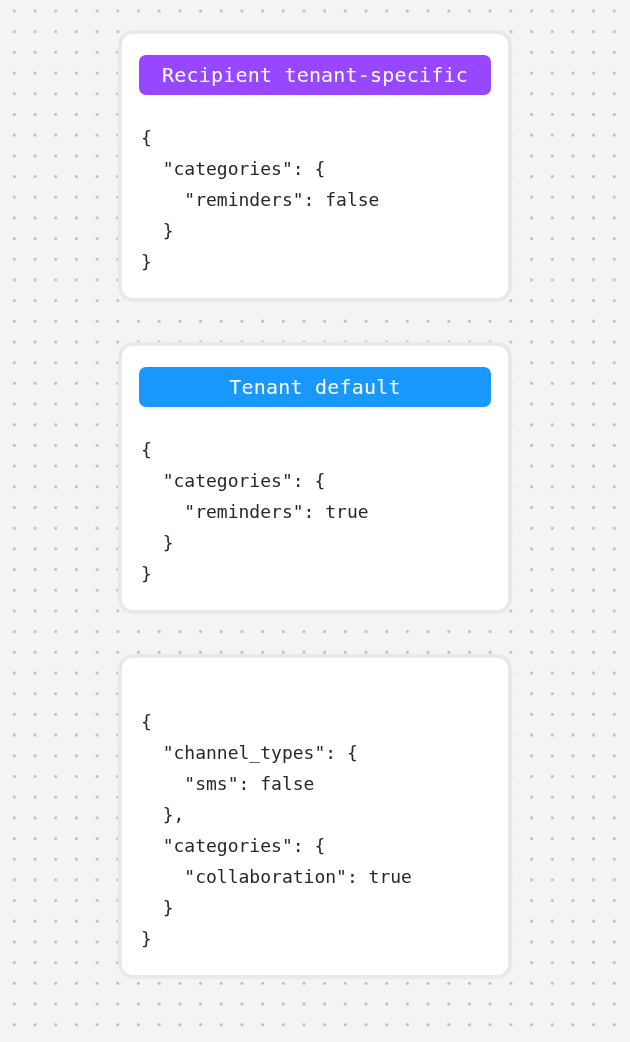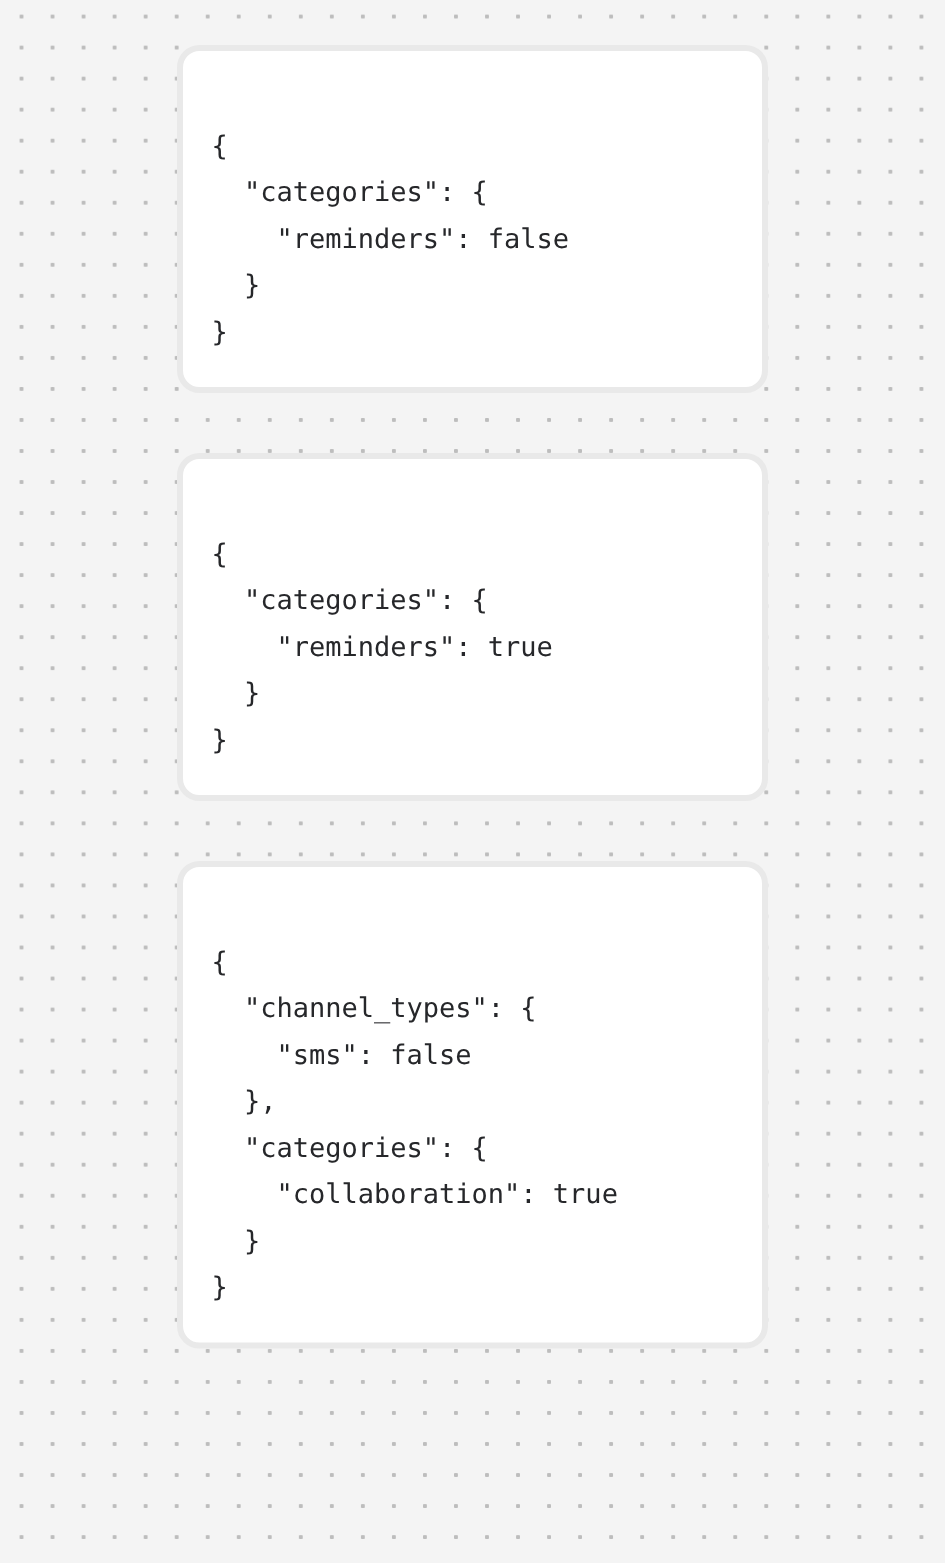--- a/index.html
+++ b/index.html
@@ -56,30 +56,32 @@
     white-space: pre;
     height: 31px;
   }
 </style>
 </head>
 <body>
 
 <div class="canvas">
 
   <div class="card">
+    <div class="badge" style="background-color: rgb(151, 71, 255);">Recipient tenant-specific</div>
     <div class="code">
       <div class="code-line">{</div>
       <div class="code-line">  "categories": {</div>
       <div class="code-line">    "reminders": false</div>
       <div class="code-line">  }</div>
       <div class="code-line">}</div>
     </div>
   </div>
 
   <div class="card">
+    <div class="badge" style="background-color: rgb(24, 152, 250);">Tenant default</div>
     <div class="code">
       <div class="code-line">{</div>
       <div class="code-line">  "categories": {</div>
       <div class="code-line">    "reminders": true</div>
       <div class="code-line">  }</div>
       <div class="code-line">}</div>
     </div>
   </div>
 
   <div class="card">

